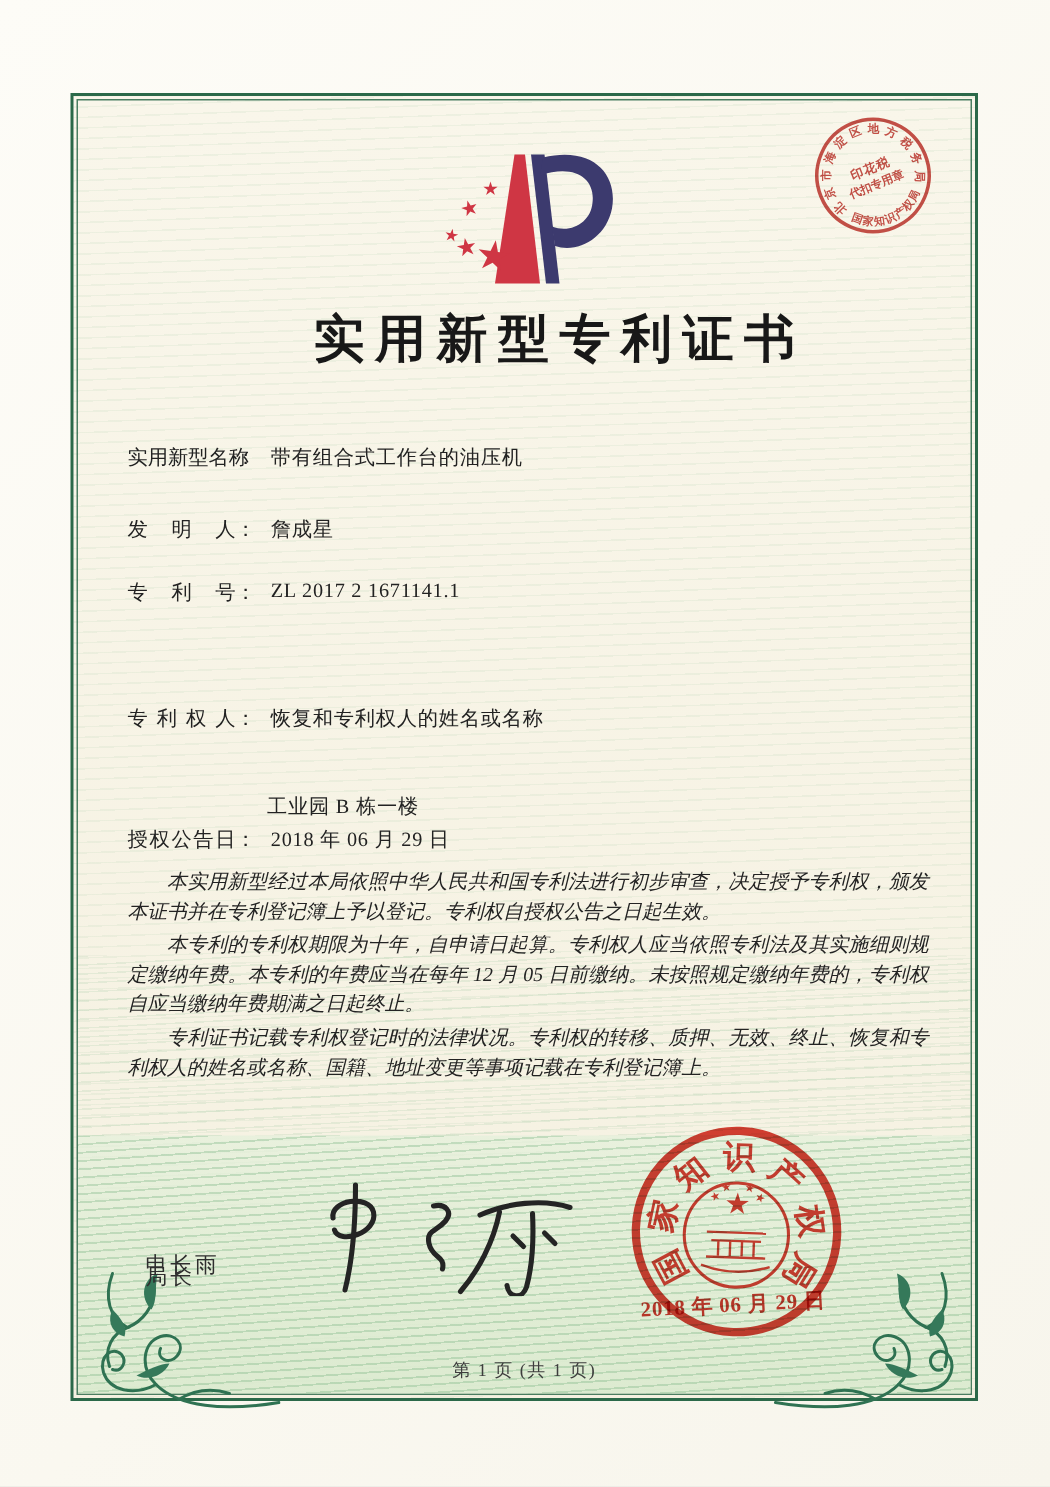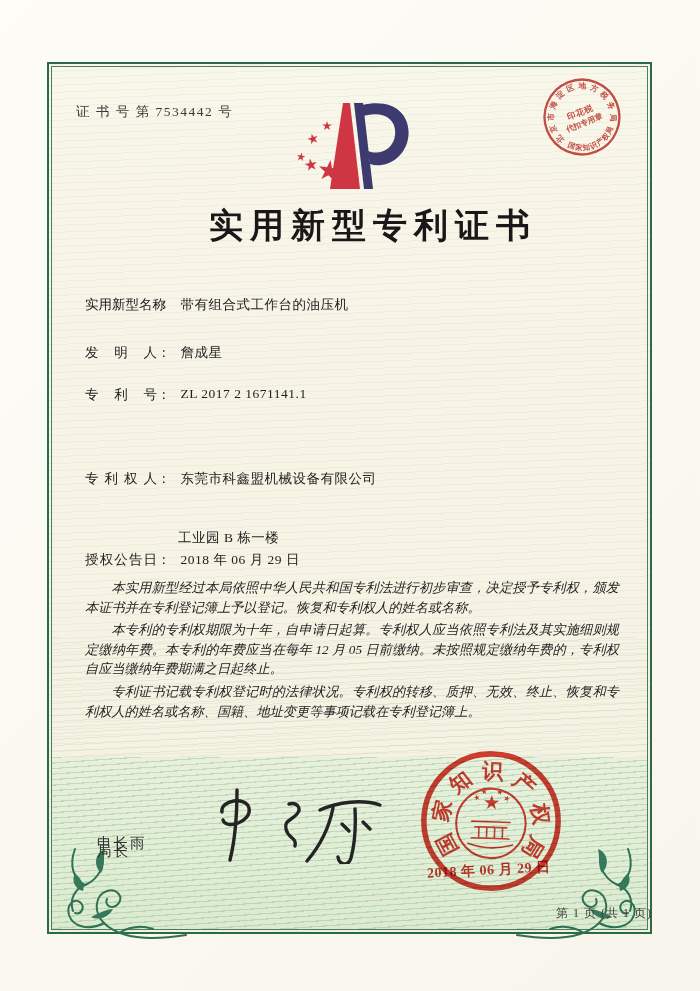--- a/index.html
+++ b/index.html
@@ -84,21 +84,21 @@
     position:absolute; left:427px; top:861px; width:140px; white-space:nowrap;
     font-size:14px; font-weight:700; color:#cf3a30; letter-spacing:.5px;
     transform:rotate(-3deg); mix-blend-mode:multiply;
   }
 
   .flourish { position:absolute; top:843px; }
   .flourish-left  { left:49px; }
   .flourish-right { left:516px; transform:scaleX(-1); }
 
   .footer {
-    position:absolute; left:47px; width:605px; top:905px; text-align:right;
+    position:absolute; left:47px; width:605px; top:905px; text-align:center;
     font-size:12px; color:#3d3d3d; letter-spacing:1px;
   }
 
   svg text { font-family:"Liberation Serif","DejaVu Serif",serif; }
 </style>
 </head>
 <body>
 
 <svg width="0" height="0" style="position:absolute">
   <defs>
@@ -136,21 +136,20 @@
       <path d="M36,42 C46,38 54,28 54,16"></path>
       <path d="M70,90 C80,84 92,82 104,86"></path>
     </g>
     <g fill="#35795a">
       <path d="M52,30 C44,22 46,10 56,6 C54,16 56,24 52,30 Z"></path>
       <path d="M34,48 C26,46 22,38 26,30 C32,36 36,42 34,48 Z"></path>
       <path d="M64,66 C60,74 50,78 42,74 C50,70 58,66 64,66 Z"></path>
     </g>
   </svg>
 
-  <div class="cert-no">证 书 号 第 7534442 号</div>
 
   <svg class="tax-stamp" width="88" height="88" viewBox="0 0 120 120">
     <circle cx="60" cy="60" r="51" fill="none" stroke="#c2433c" stroke-width="3.2"></circle>
     <g fill="#c2433c" font-size="10.5" font-weight="700" text-anchor="middle">
       <text x="60" y="21" transform="rotate(-113,60,60)">北</text>
       <text x="60" y="21" transform="rotate(-90.4,60,60)">京</text>
       <text x="60" y="21" transform="rotate(-67.8,60,60)">市</text>
       <text x="60" y="21" transform="rotate(-45.2,60,60)">海</text>
       <text x="60" y="21" transform="rotate(-22.6,60,60)">淀</text>
       <text x="60" y="21" transform="rotate(0,60,60)">区</text>
@@ -205,29 +204,29 @@
   <div class="field-row" style="top:296px">
     <span class="flabel">实用新型名称</span><span class="fcolon">：</span><span class="fvalue">带有组合式工作台的油压机</span>
   </div>
   <div class="field-row" style="top:344px">
     <span class="flabel">发明人</span><span class="fcolon">：</span><span class="fvalue">詹成星</span>
   </div>
   <div class="field-row" style="top:386px">
     <span class="flabel">专利号</span><span class="fcolon">：</span><span class="fvalue">ZL 2017 2 1671141.1</span>
   </div>
   <div class="field-row" style="top:470px">
-    <span class="flabel">专利权人</span><span class="fcolon">：</span><span class="fvalue">东莞市科鑫盟机械设备有限公司</span>
+    <span class="flabel">专利权人</span><span class="fcolon">：</span><span class="fvalue">恢复和专利权人的姓名或名称</span>
   </div>
   <div class="addr-line2">工业园 B 栋一楼</div>
   <div class="field-row" style="top:551px">
     <span class="flabel">授权公告日</span><span class="fcolon">：</span><span class="fvalue">2018 年 06 月 29 日</span>
   </div>
 
   <div class="body-text">
-    <p>本实用新型经过本局依照中华人民共和国专利法进行初步审查，决定授予专利权，颁发本证书并在专利登记簿上予以登记。恢复和专利权人的姓名或名称。</p>
+    <p>本实用新型经过本局依照中华人民共和国专利法进行初步审查，决定授予专利权，颁发本证书并在专利登记簿上予以登记。专利权自授权公告之日起生效。</p>
     <p>本专利的专利权期限为十年，自申请日起算。专利权人应当依照专利法及其实施细则规定缴纳年费。本专利的年费应当在每年 12 月 05 日前缴纳。未按照规定缴纳年费的，专利权自应当缴纳年费期满之日起终止。</p>
     <p>专利证书记载专利权登记时的法律状况。专利权的转移、质押、无效、终止、恢复和专利权人的姓名或名称、国籍、地址变更等事项记载在专利登记簿上。</p>
   </div>
 
   <div class="signer signer-title">局长</div>
   <div class="signer signer-name">申长雨</div>
   <svg class="signature-svg" width="205" height="80" viewBox="0 0 205 80">
     <g stroke="#242424" stroke-width="3.4" fill="none" stroke-linecap="round" stroke-linejoin="round">
       <path d="M26,28 C24,16 50,12 53,24 C56,38 30,46 27,36"></path>
       <path d="M41,6 C41,28 39,56 34,76"></path>

